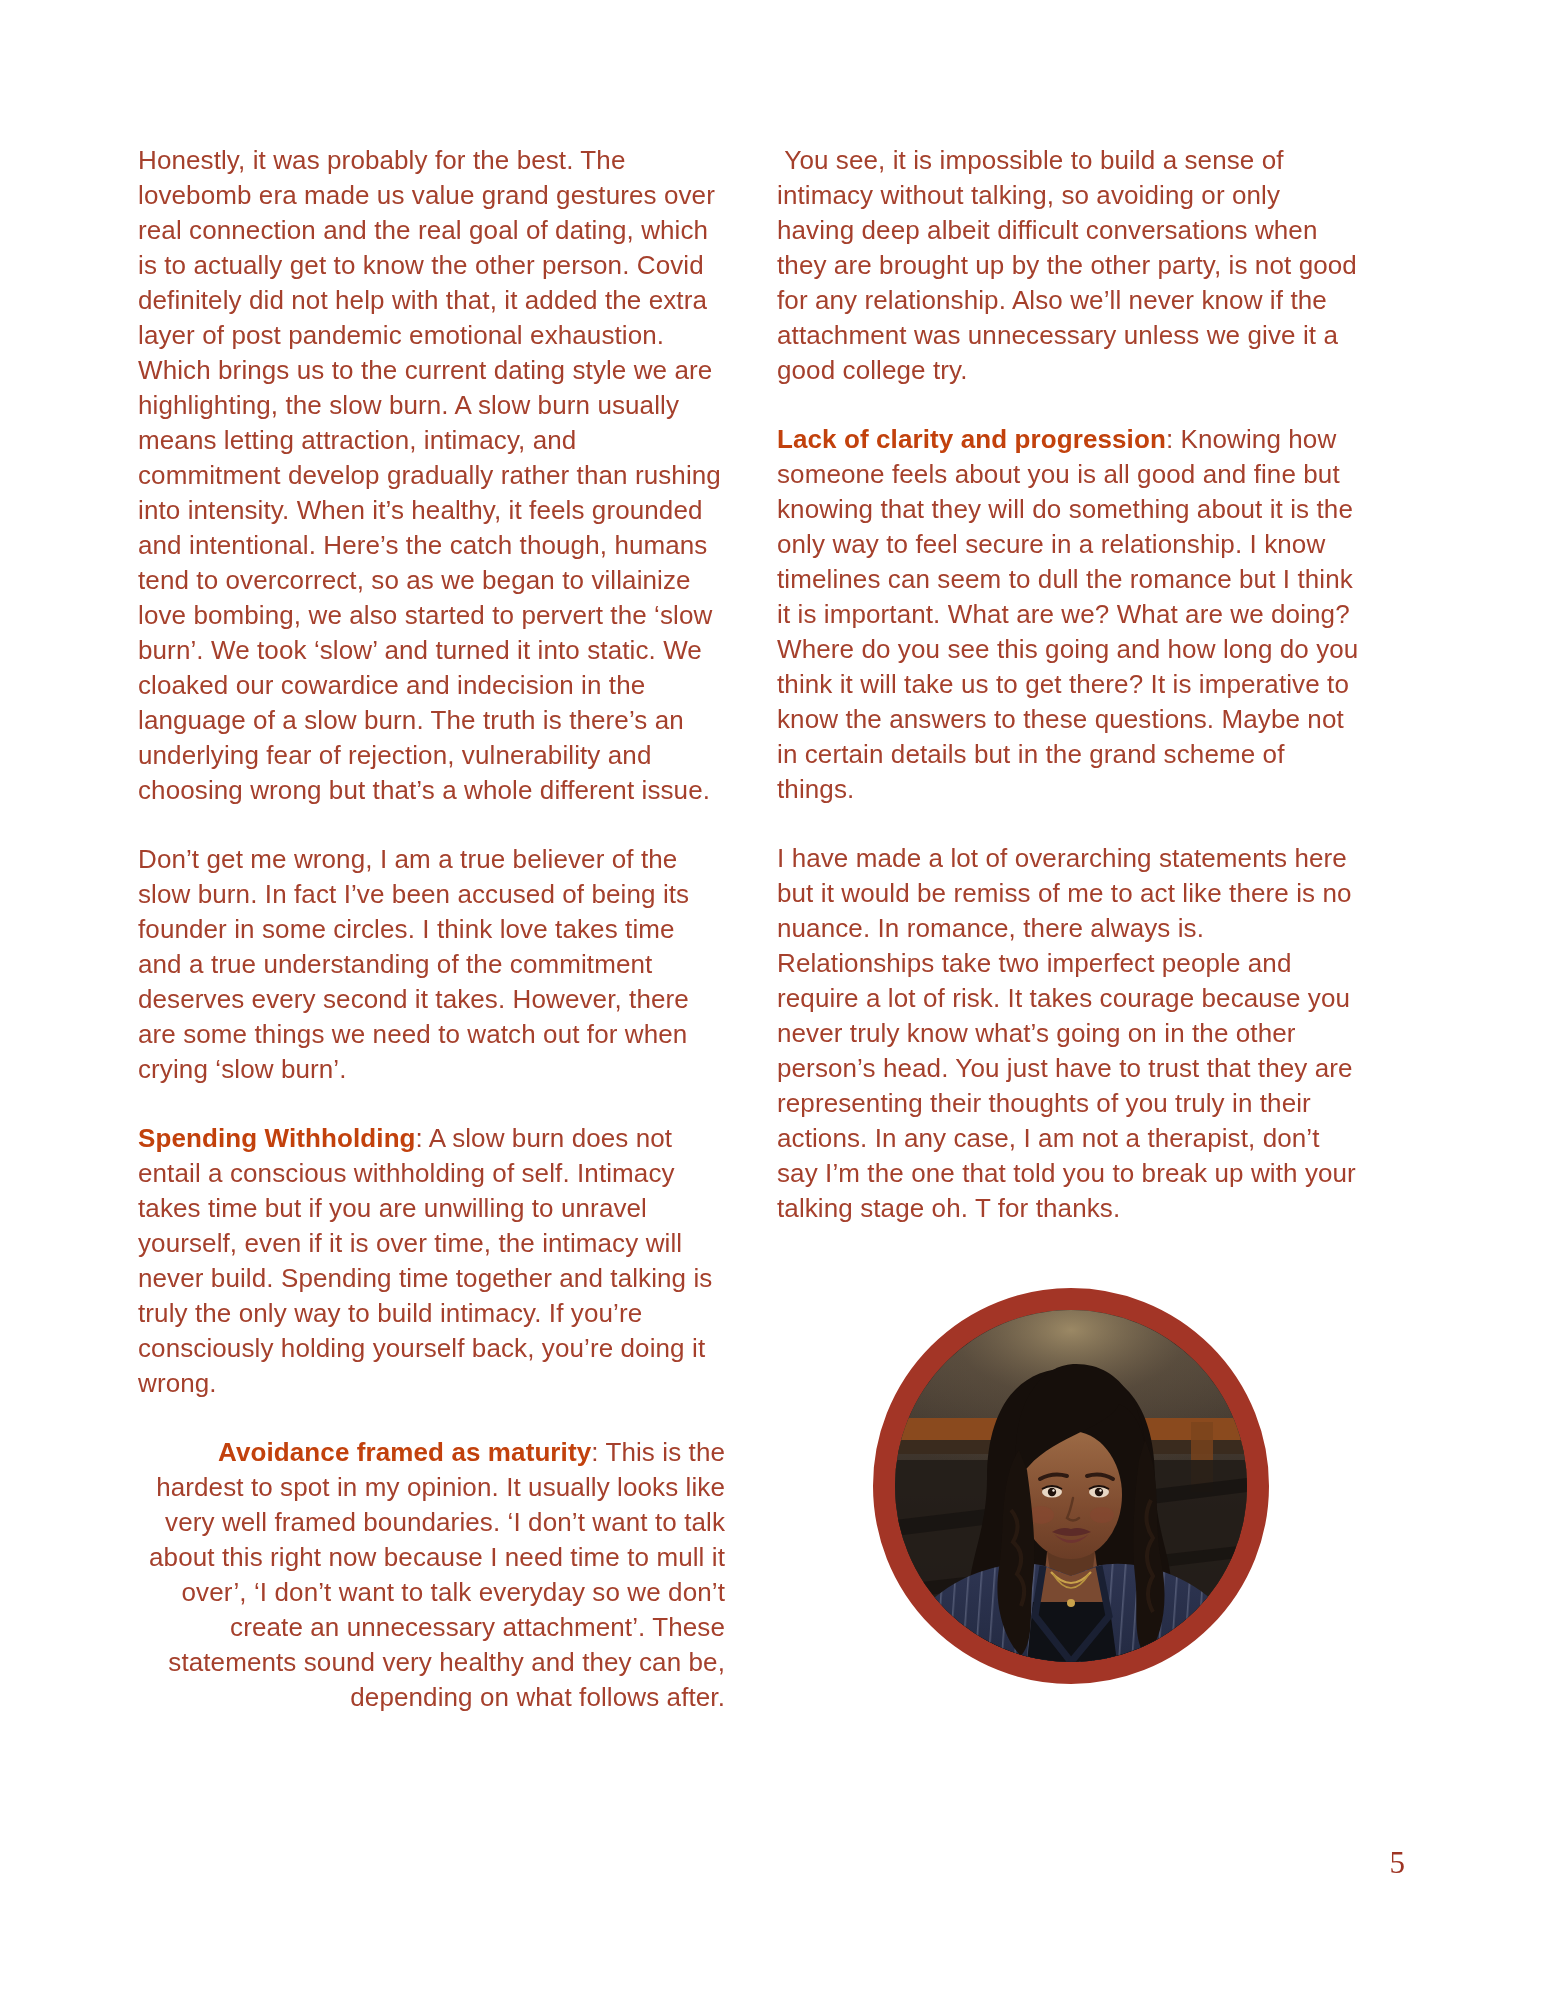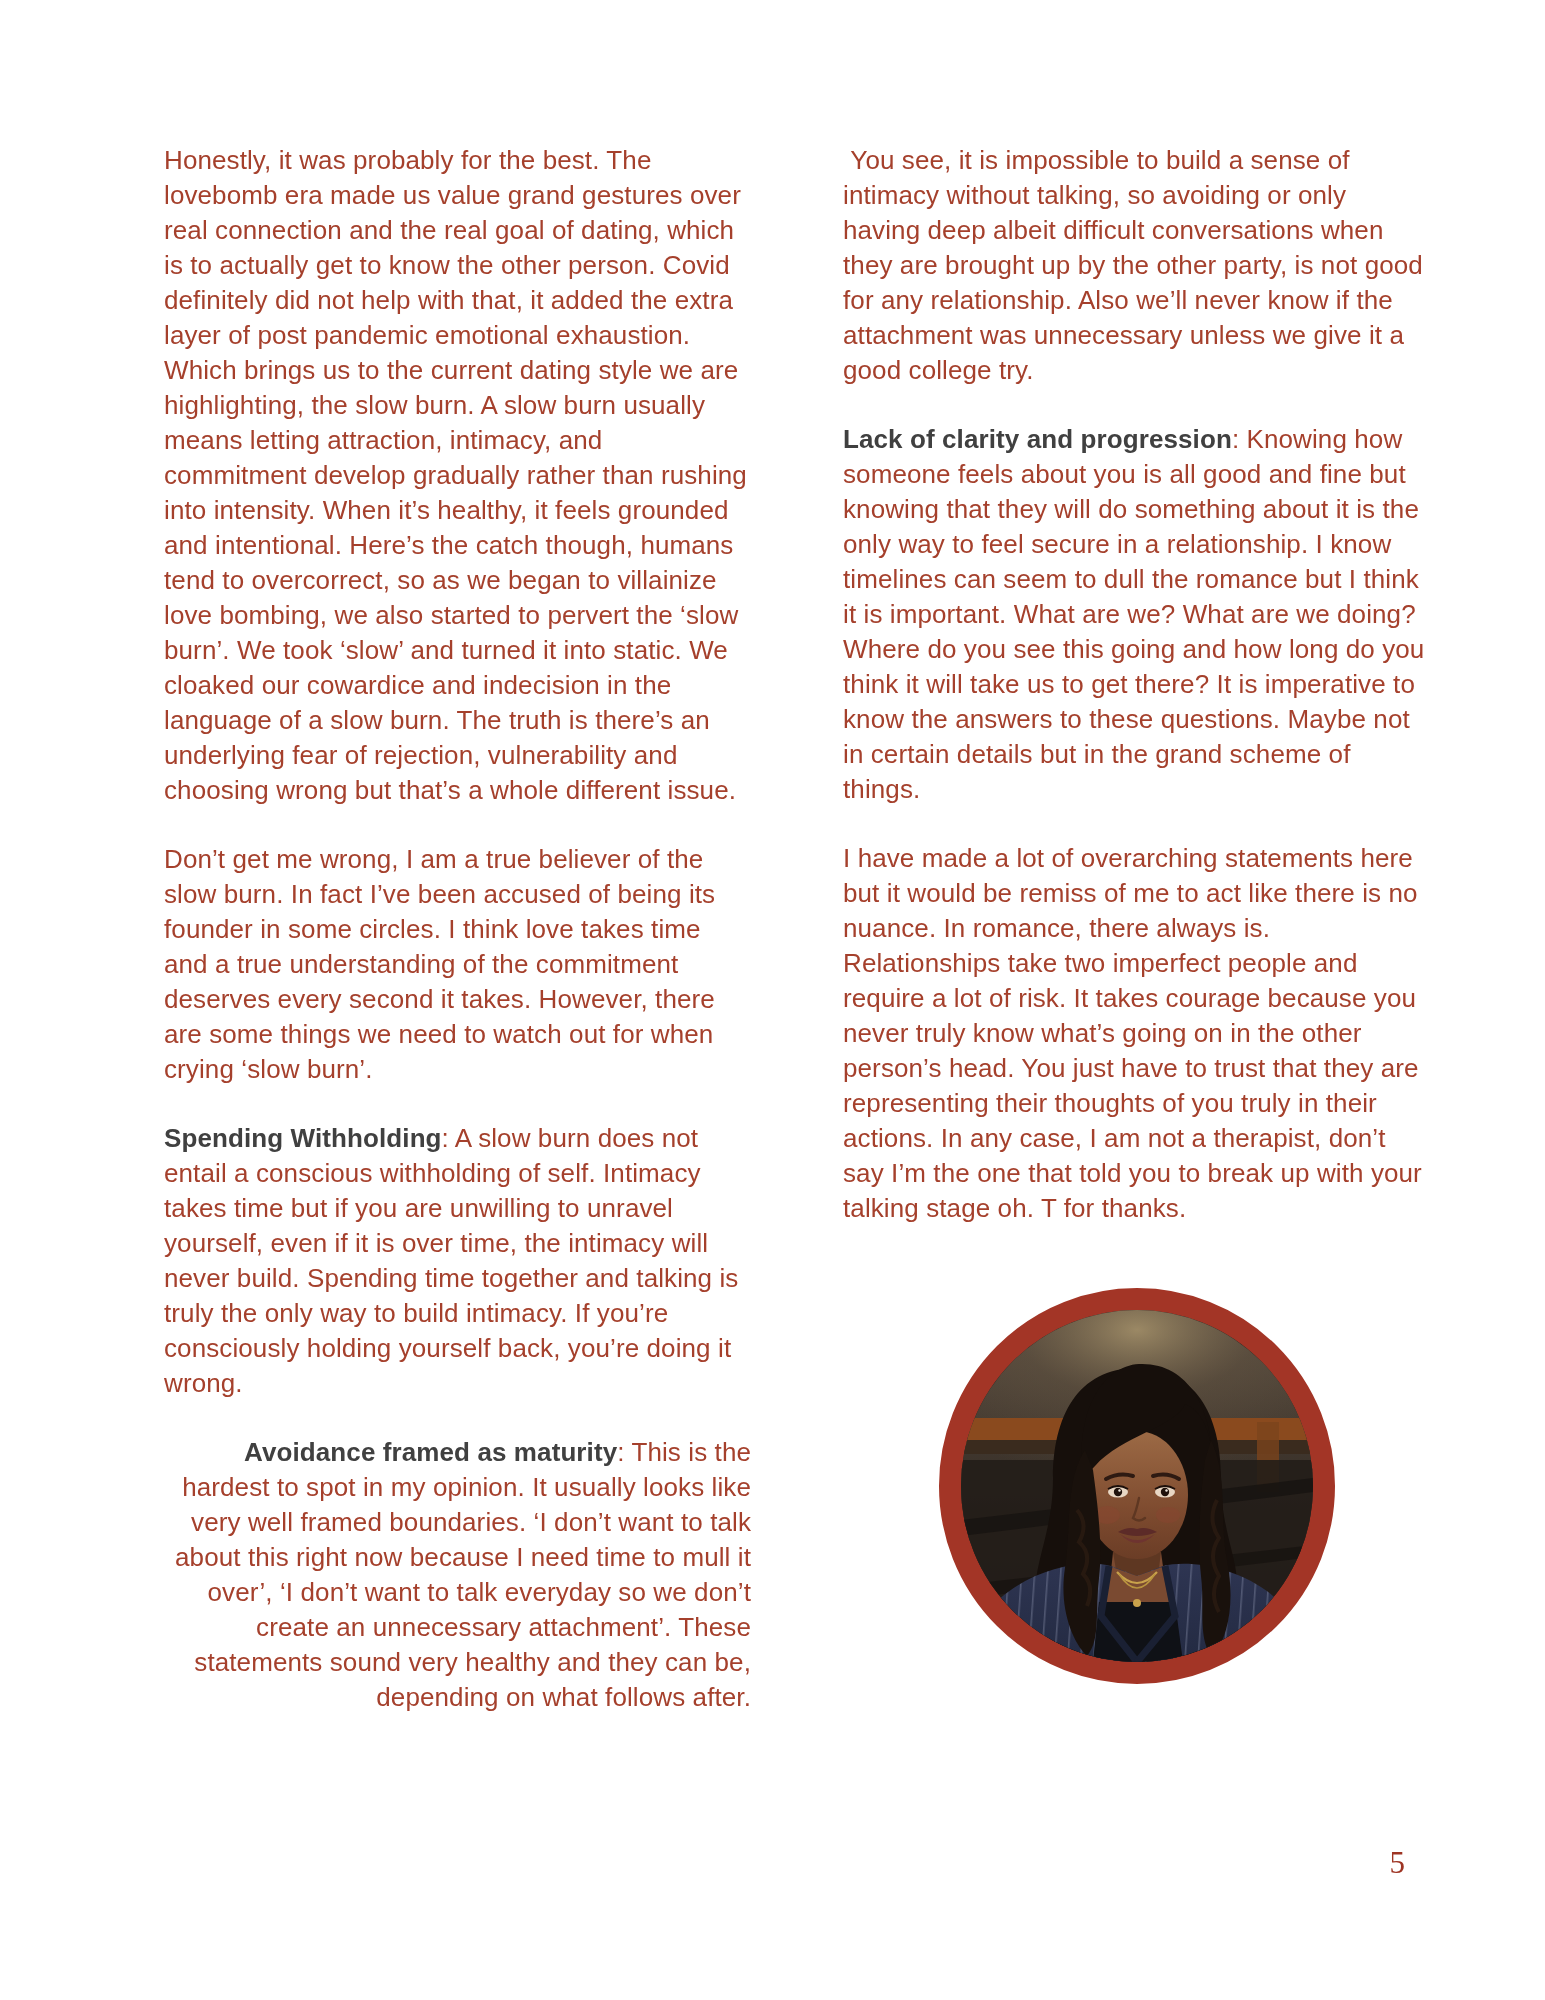--- a/index.html
+++ b/index.html
@@ -15,41 +15,41 @@
     font-family: "Liberation Sans", sans-serif;
   }
   .page {
     position: absolute;
     inset: 0;
     background: #ffffff;
   }
   .columns {
     position: absolute;
     top: 143px;
-    left: 164px;
+    left: 138px;
     width: 1238px;
     display: flex;
-    gap: 92px;
+    gap: 52px;
   }
   .col {
     width: 587px;
     flex: 0 0 587px;
     color: #A5402C;
     font-size: 26px;
     line-height: 35px;
     letter-spacing: 0.1px;
   }
   .col p {
     margin: 0 0 34px 0;
     white-space: pre-wrap;
   }
   .col p:last-child { margin-bottom: 0; text-align: right; }
   .col strong {
     font-weight: 700;
-    color: #404040;
+    color: #c2410c;
   }
   .photo-wrap {
     margin-top: 62px;
     display: flex;
     justify-content: center;
   }
   .photo-ring {
     width: 352px;
     height: 352px;
     border: 22px solid #A33526;

